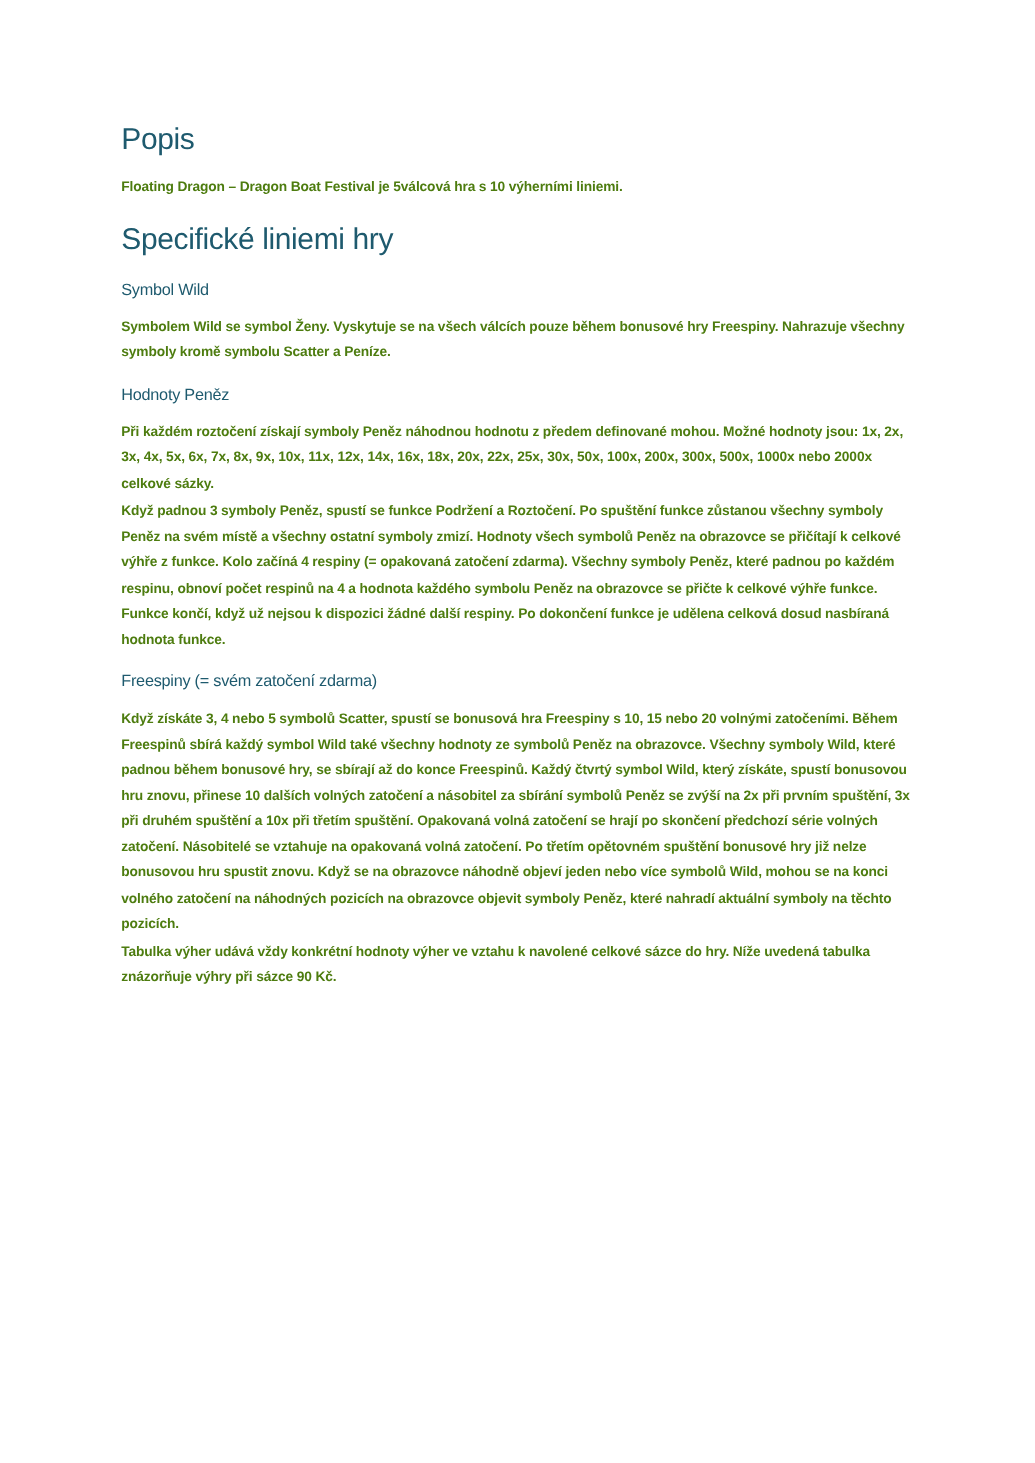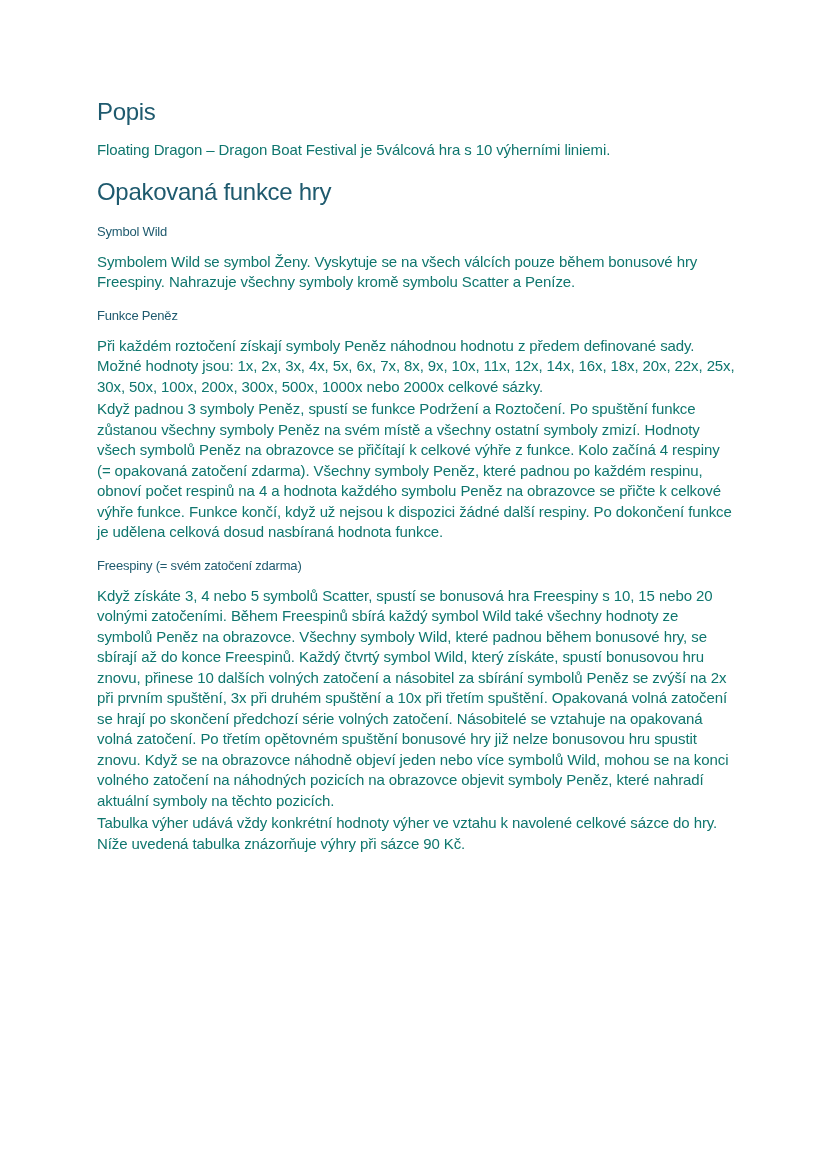--- a/index.html
+++ b/index.html
@@ -34,43 +34,44 @@
   }
   h2.sub-heading {
     font-size: 13px;
     line-height: 23px;
     font-weight: 400;
     letter-spacing: -0.2px;
     color: #1e5a6e;
     margin: 11px 0 9px 0;
   }
   p.body-text {
-    font-size: 15px;
+    font-size: 11px;
     line-height: 20.5px;
     letter-spacing: -0.1px;
-    color: #0f766e;
+    color: #4d7c0f;
     margin: 0 0 2px 0;
+    font-weight: bold;
   }
 </style>
 </head>
 <body>
 
 <div class="page">
   <div class="content">
 
     <h1 class="section-heading">Popis</h1>
     <p class="body-text">Floating Dragon – Dragon Boat Festival je 5válcová hra s 10 výherními liniemi.</p>
 
-    <h1 class="section-heading">Opakovaná funkce hry</h1>
+    <h1 class="section-heading">Specifické liniemi hry</h1>
 
     <h2 class="sub-heading">Symbol Wild</h2>
     <p class="body-text">Symbolem Wild se symbol Ženy. Vyskytuje se na všech válcích pouze během bonusové hry Freespiny. Nahrazuje všechny symboly kromě symbolu Scatter a Peníze.</p>
 
-    <h2 class="sub-heading">Funkce Peněz</h2>
-    <p class="body-text">Při každém roztočení získají symboly Peněz náhodnou hodnotu z předem definované sady. Možné hodnoty jsou: 1x, 2x, 3x, 4x, 5x, 6x, 7x, 8x, 9x, 10x, 11x, 12x, 14x, 16x, 18x, 20x, 22x, 25x, 30x, 50x, 100x, 200x, 300x, 500x, 1000x nebo 2000x celkové sázky.</p>
+    <h2 class="sub-heading">Hodnoty Peněz</h2>
+    <p class="body-text">Při každém roztočení získají symboly Peněz náhodnou hodnotu z předem definované mohou. Možné hodnoty jsou: 1x, 2x, 3x, 4x, 5x, 6x, 7x, 8x, 9x, 10x, 11x, 12x, 14x, 16x, 18x, 20x, 22x, 25x, 30x, 50x, 100x, 200x, 300x, 500x, 1000x nebo 2000x celkové sázky.</p>
 
     <p class="body-text">Když padnou 3 symboly Peněz, spustí se funkce Podržení a Roztočení. Po spuštění funkce zůstanou všechny symboly Peněz na svém místě a všechny ostatní symboly zmizí. Hodnoty všech symbolů Peněz na obrazovce se přičítají k celkové výhře z funkce. Kolo začíná 4 respiny (= opakovaná zatočení zdarma). Všechny symboly Peněz, které padnou po každém respinu, obnoví počet respinů na 4 a hodnota každého symbolu Peněz na obrazovce se přičte k celkové výhře funkce. Funkce končí, když už nejsou k dispozici žádné další respiny. Po dokončení funkce je udělena celková dosud nasbíraná hodnota funkce.</p>
 
     <h2 class="sub-heading">Freespiny (= svém zatočení zdarma)</h2>
     <p class="body-text">Když získáte 3, 4 nebo 5 symbolů Scatter, spustí se bonusová hra Freespiny s 10, 15 nebo 20 volnými zatočeními. Během Freespinů sbírá každý symbol Wild také všechny hodnoty ze symbolů Peněz na obrazovce. Všechny symboly Wild, které padnou během bonusové hry, se sbírají až do konce Freespinů. Každý čtvrtý symbol Wild, který získáte, spustí bonusovou hru znovu, přinese 10 dalších volných zatočení a násobitel za sbírání symbolů Peněz se zvýší na 2x při prvním spuštění, 3x při druhém spuštění a 10x při třetím spuštění. Opakovaná volná zatočení se hrají po skončení předchozí série volných zatočení. Násobitelé se vztahuje na opakovaná volná zatočení. Po třetím opětovném spuštění bonusové hry již nelze bonusovou hru spustit znovu. Když se na obrazovce náhodně objeví jeden nebo více symbolů Wild, mohou se na konci volného zatočení na náhodných pozicích na obrazovce objevit symboly Peněz, které nahradí aktuální symboly na těchto pozicích.</p>
 
     <p class="body-text">Tabulka výher udává vždy konkrétní hodnoty výher ve vztahu k navolené celkové sázce do hry. Níže uvedená tabulka znázorňuje výhry při sázce 90 Kč.</p>
 
   </div>
 </div>

